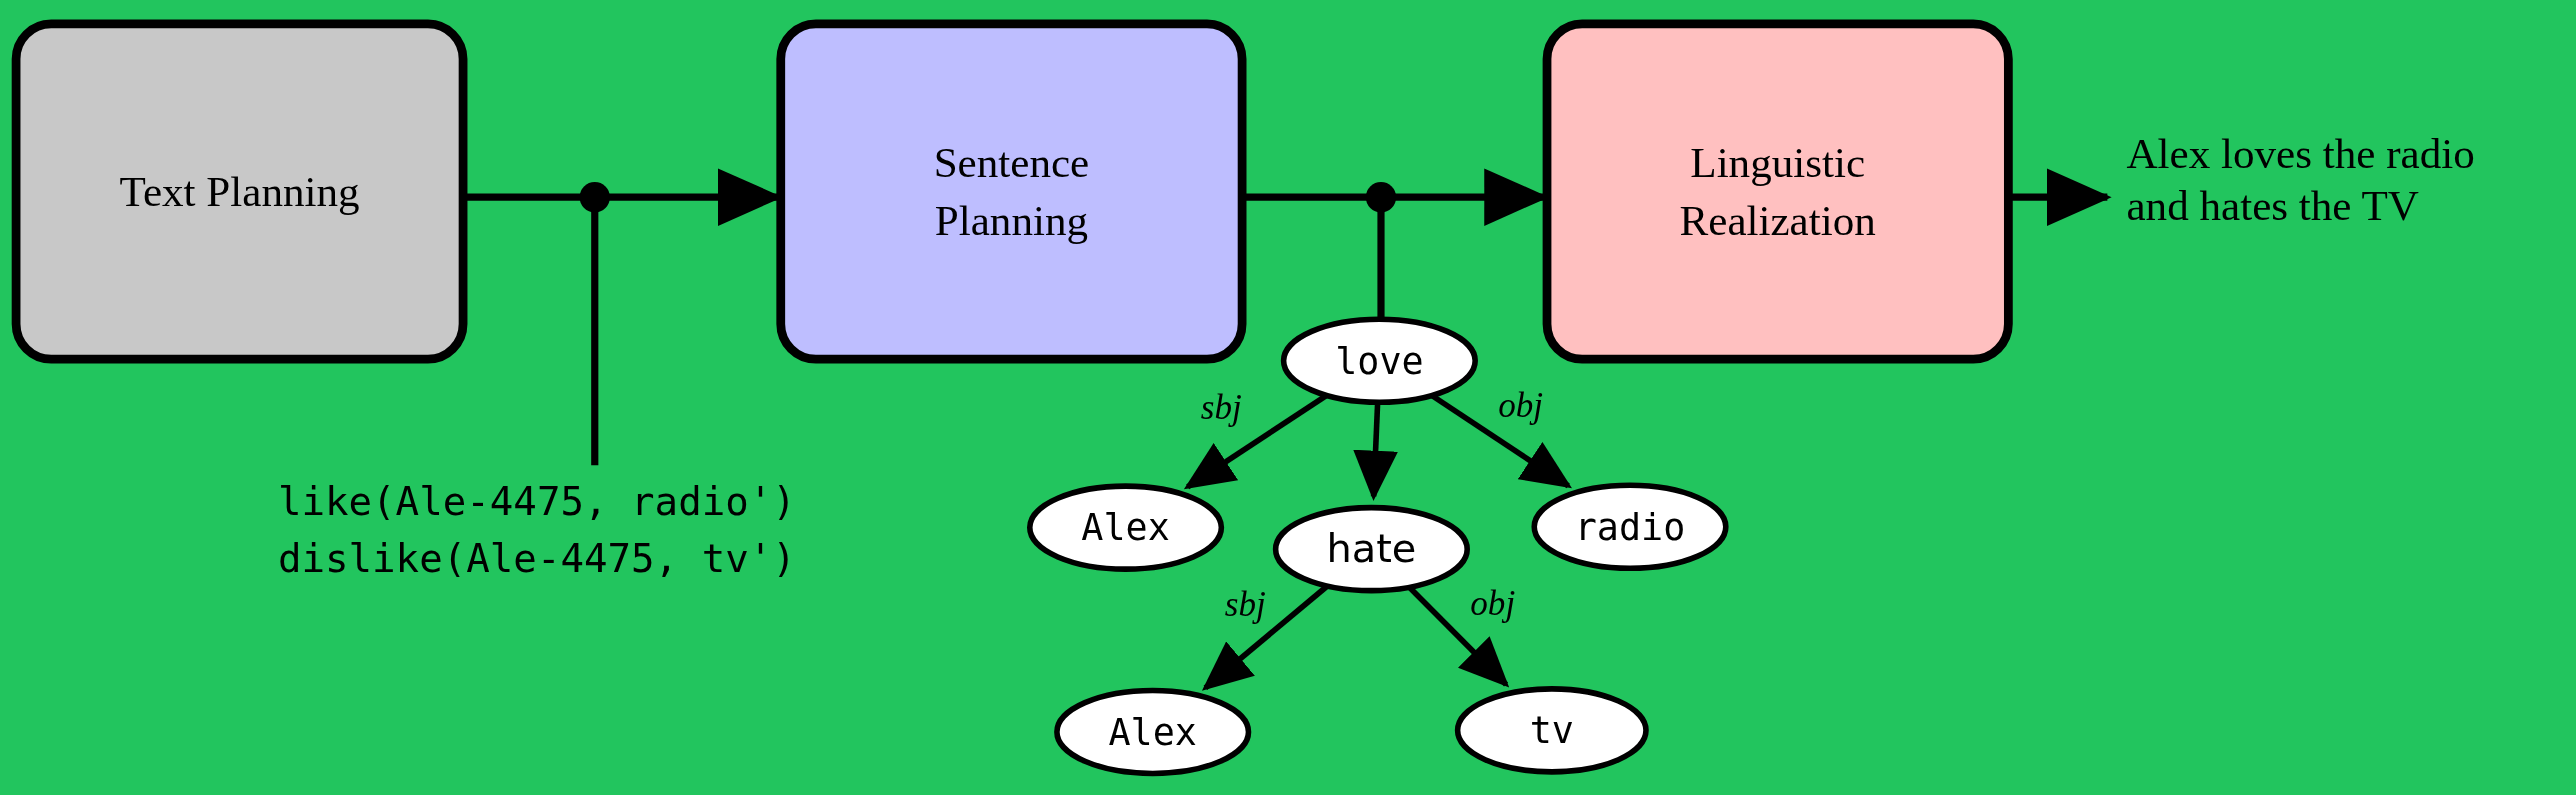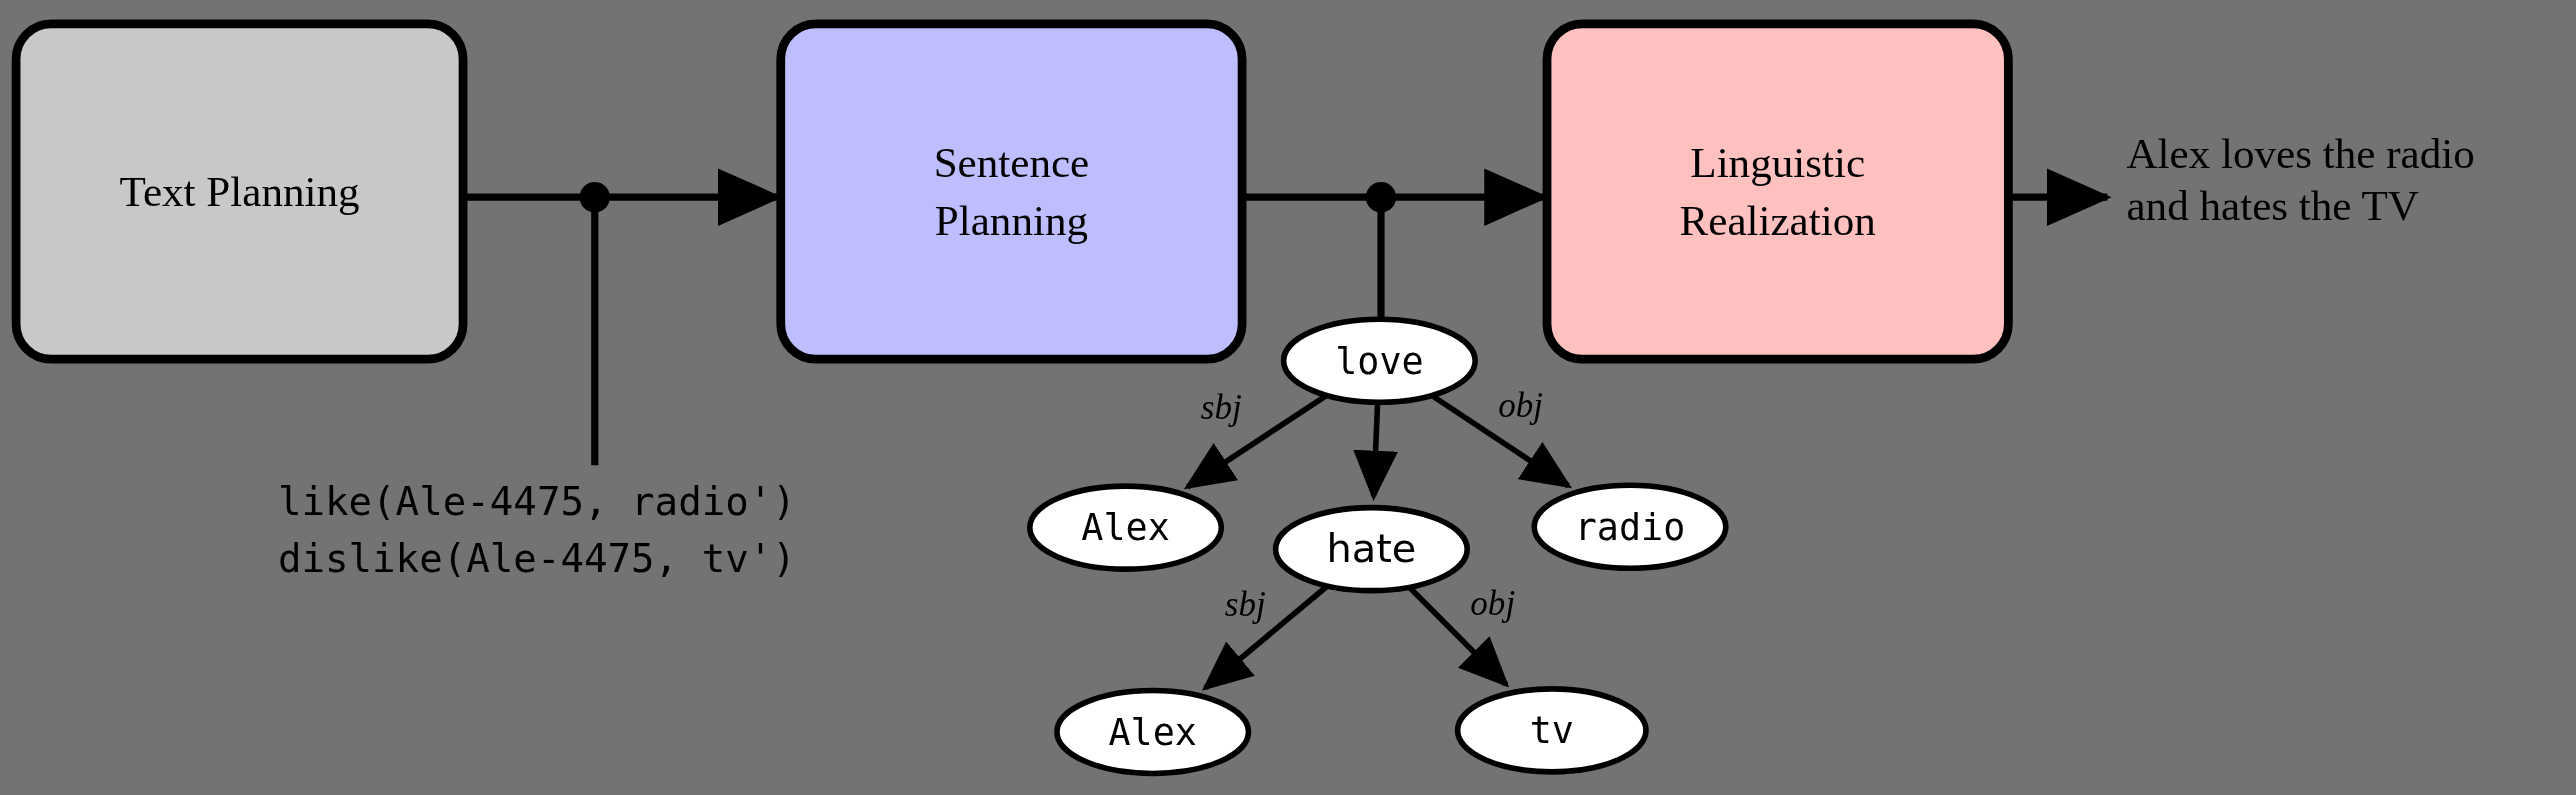--- a/index.html
+++ b/index.html
@@ -4,21 +4,21 @@
 <style>
   html, body {
     margin: 0;
     padding: 0;
     background: #ffffff;
   }
   #canvas {
     position: relative;
     width: 2576px;
     height: 795px;
-    background: #737373;
+    background: #22c55e;
     overflow: hidden;
     font-family: "Liberation Serif", "DejaVu Serif", serif;
   }
   svg.diagram {
     position: absolute;
     top: 0;
     left: 0;
     width: 2576px;
     height: 795px;
   }

